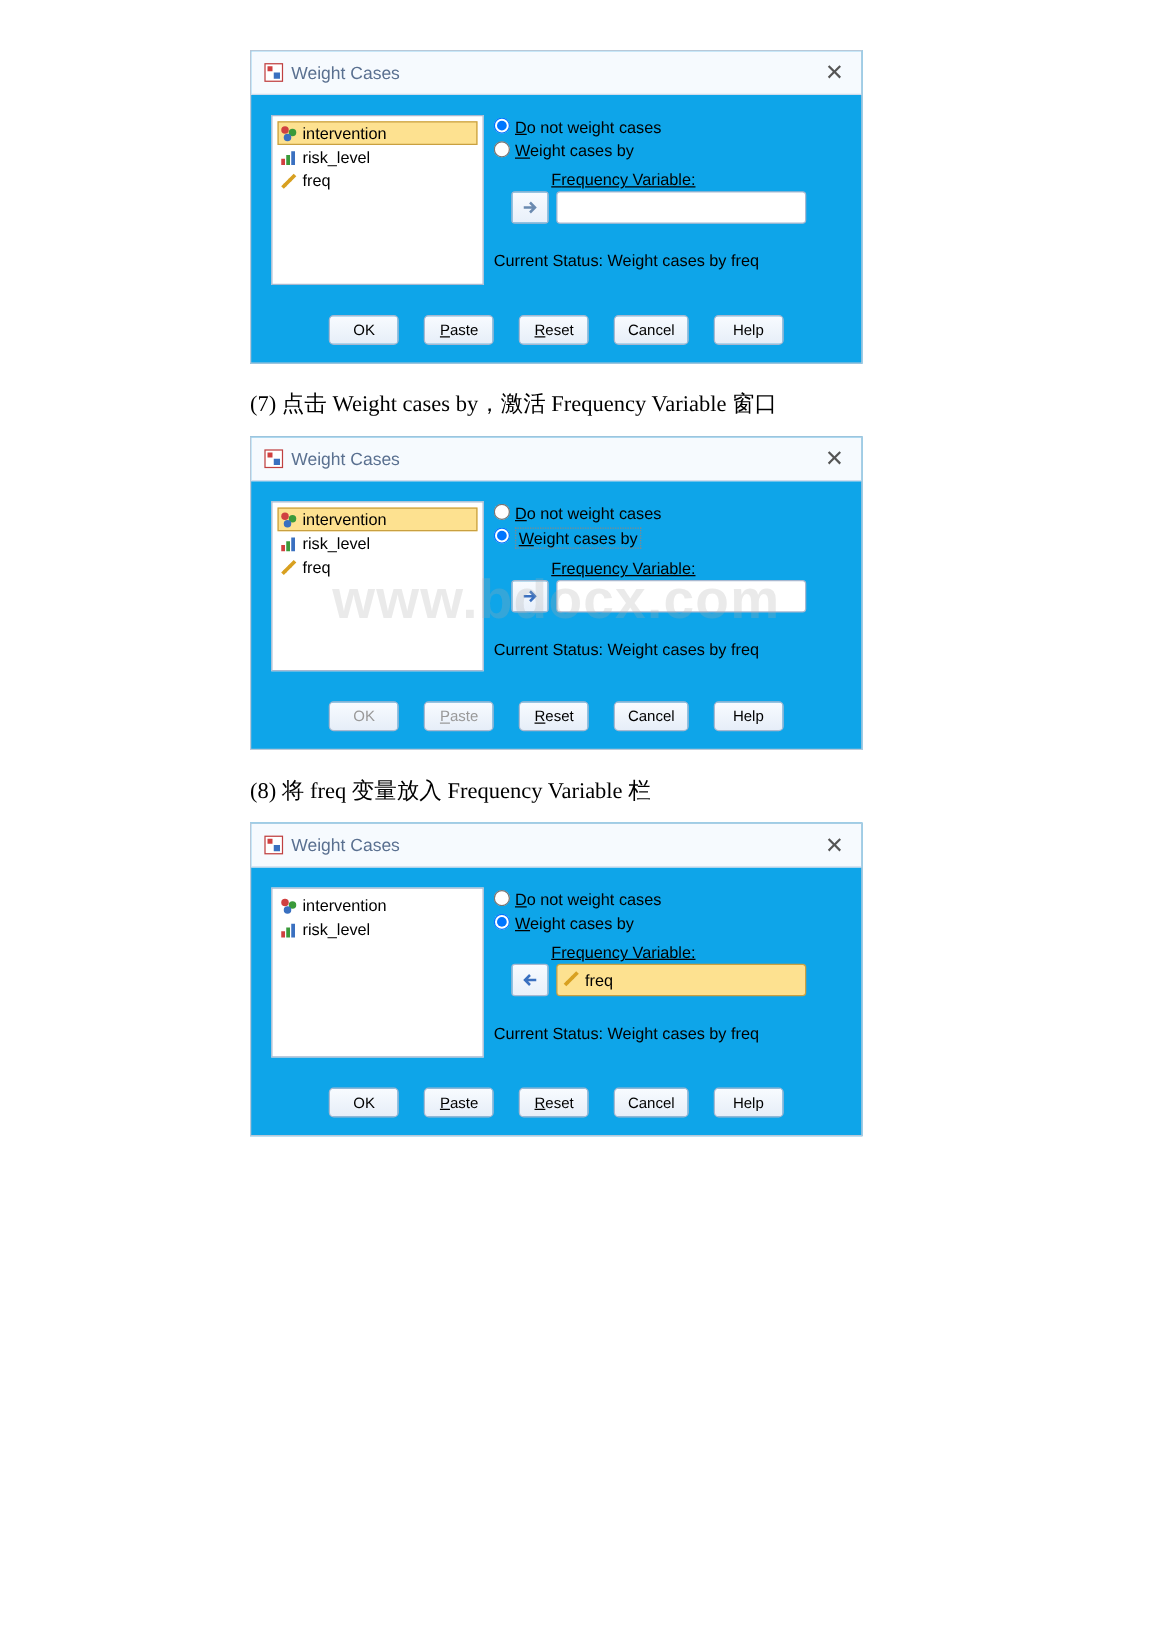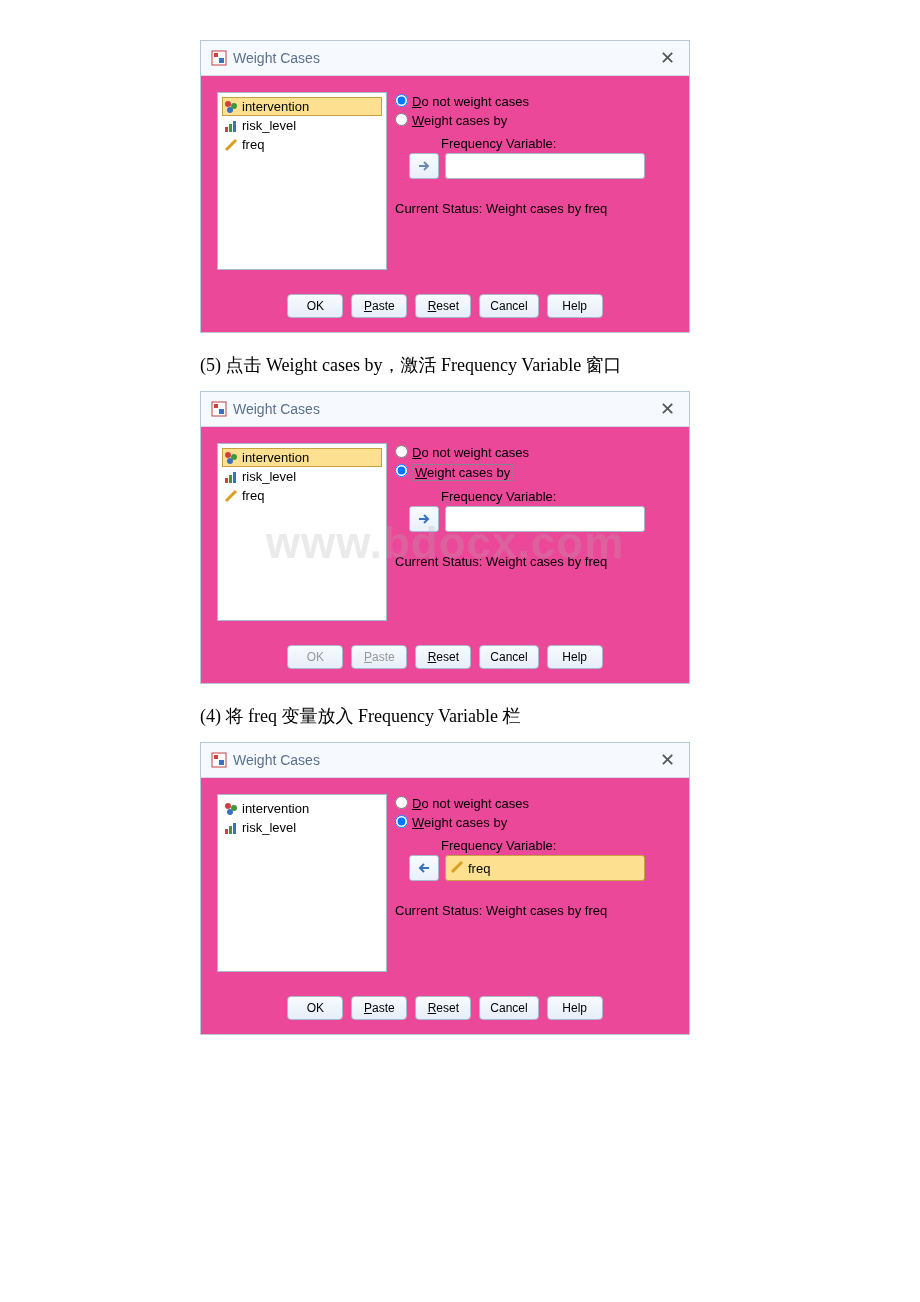--- a/index.html
+++ b/index.html
@@ -1,38 +1,38 @@
 <!DOCTYPE html>
 <html><head>
   <meta charset="utf-8">
   <style>
     * { box-sizing: border-box; margin: 0; padding: 0; }
     body { font-family: Arial, sans-serif; font-size: 13px; background: #fff; width: 920px; padding: 40px 200px 40px 200px; }
-    .dialog { border: 1px solid #b8c8d8; background: #ec4899; margin-bottom: 20px; width: 490px; }
+    .dialog { border: 1px solid #b8c8d8; background: #0ea5e9; margin-bottom: 20px; width: 490px; }
     .titlebar { display: flex; align-items: center; padding: 6px 10px; background: #f6fafe; border-bottom: 1px solid #d0dcec; }
     .titlebar .icon { width: 16px; height: 16px; margin-right: 6px; display: inline-flex; align-items: center; justify-content: center; }
     .titlebar .title { color: #5a7090; font-size: 14px; flex: 1; }
     .close { font-size: 18px; color: #555; cursor: pointer; padding: 0 4px; }
     .body { padding: 16px; display: flex; flex-direction: column; gap: 8px; }
     .maincols { display: flex; gap: 8px; }
-    .varlist { border: 1px solid #a8b8d0; background: #fff; width: 170px; height: 178px; padding: 4px; overflow: auto; }
+    .varlist { border: 1px solid #a8b8d0; background: #fff; width: 170px; height: 136px; padding: 4px; overflow: auto; }
     .varlist .row { display: flex; align-items: center; gap: 4px; padding: 2px; }
     .varlist .row.sel { background: #fde190; border: 1px solid #c9a040; padding: 1px; }
     .varlist .vicon { width: 14px; height: 14px; display: inline-flex; }
     .rightcol { flex: 1; }
     .radio-row { display: flex; align-items: flex-start; gap: 4px; padding: 2px 0; }
     .radio-row .u { text-decoration: underline; }
     .radio-row.dotted span.lbl { border: 1px dotted #888; padding: 0 2px; }
-    .freqlabel { margin-left: 46px; margin-top: 6px; color: #000; }
+    .freqlabel { text-decoration: underline; margin-left: 46px; margin-top: 6px; color: #000; }
     .transfer-row { display: flex; align-items: flex-start; gap: 6px; margin-top: 2px; margin-left: 14px; }
     .arrow-btn { width: 30px; height: 26px; border: 1px solid #a8b8d0; background: linear-gradient(#f8fbff,#e8f0fa); border-radius: 3px; display: inline-flex; align-items: center; justify-content: center; cursor: pointer; }
     .freqbox { border: 1px solid #a8b8d0; background: #fff; height: 26px; width: 200px; border-radius: 3px; display: flex; align-items: center; padding: 0 4px; }
     .freqbox.sel { background: #fde190; border: 1px solid #c9a040; }
     .status { margin-top: 22px; }
-    .buttons { display: flex; gap: 8px; justify-content: center; padding: 8px 0 14px; }
+    .buttons { display: flex; gap: 20px; justify-content: center; padding: 8px 0 14px; }
     .btn { min-width: 56px; height: 24px; border: 1px solid #a8b8d0; background: linear-gradient(#f8fbff,#e6eef8); border-radius: 4px; font-size: 12px; cursor: pointer; padding: 0 10px; }
     .btn.disabled { color: #999; cursor: default; }
     .btn .u { text-decoration: underline; }
     .caption { font-size: 18px; margin: 18px 0 14px; font-family: "Times New Roman", serif; }
     input[type=radio] { margin: 0; }
     .watermark { position: relative; }
     .watermark::after { content: "www.bdocx.com"; position: absolute; left: 50%; top: 50%; transform: translate(-50%,-40%); font-size: 44px; color: rgba(170,170,170,0.25); font-weight: bold; letter-spacing: 1px; pointer-events: none; white-space: nowrap; font-family: Arial, sans-serif; }
   </style>
 </head>
 <body>
@@ -107,21 +107,21 @@
   </div>
   <div class="buttons">
     <button class="btn">OK</button>
     <button class="btn"><span class="u">P</span>aste</button>
     <button class="btn"><span class="u">R</span>eset</button>
     <button class="btn">Cancel</button>
     <button class="btn">Help</button>
   </div>
 </div>
 
-<div class="caption">(5) 点击 Weight cases by，激活 Frequency Variable 窗口</div>
+<div class="caption">(7) 点击 Weight cases by，激活 Frequency Variable 窗口</div>
 
 <div class="dialog watermark">
   <div class="titlebar">
     <span class="icon">
       <svg width="16" height="16">
           <rect x="1" y="1" width="14" height="14" fill="#fff" stroke="#c04040"></rect>
           <rect x="3" y="3" width="4" height="4" fill="#d04040"></rect>
           <rect x="8" y="8" width="5" height="5" fill="#3a70c0"></rect>
         </svg>
     </span>
@@ -186,21 +186,21 @@
   </div>
   <div class="buttons">
     <button class="btn disabled">OK</button>
     <button class="btn disabled"><span class="u">P</span>aste</button>
     <button class="btn"><span class="u">R</span>eset</button>
     <button class="btn">Cancel</button>
     <button class="btn">Help</button>
   </div>
 </div>
 
-<div class="caption">(4) 将 freq 变量放入 Frequency Variable 栏</div>
+<div class="caption">(8) 将 freq 变量放入 Frequency Variable 栏</div>
 
 <div class="dialog">
   <div class="titlebar">
     <span class="icon">
       <svg width="16" height="16">
           <rect x="1" y="1" width="14" height="14" fill="#fff" stroke="#c04040"></rect>
           <rect x="3" y="3" width="4" height="4" fill="#d04040"></rect>
           <rect x="8" y="8" width="5" height="5" fill="#3a70c0"></rect>
         </svg>
     </span>

